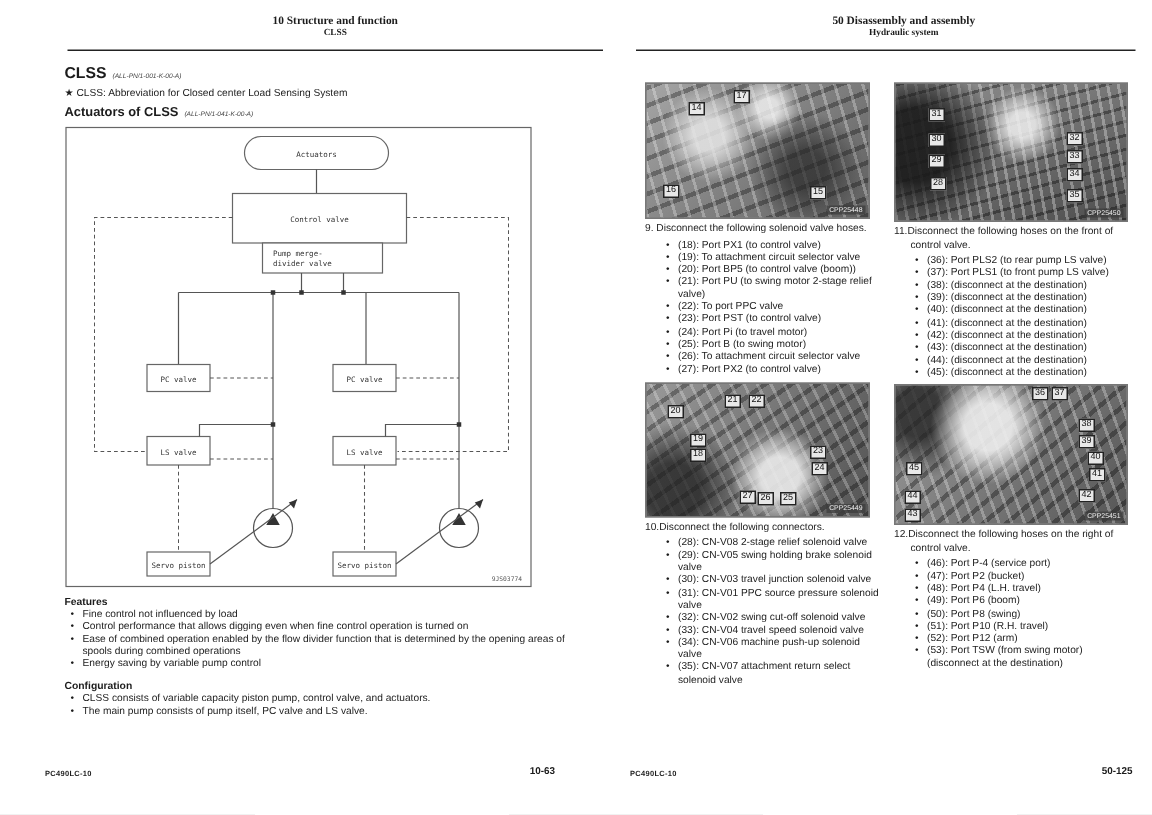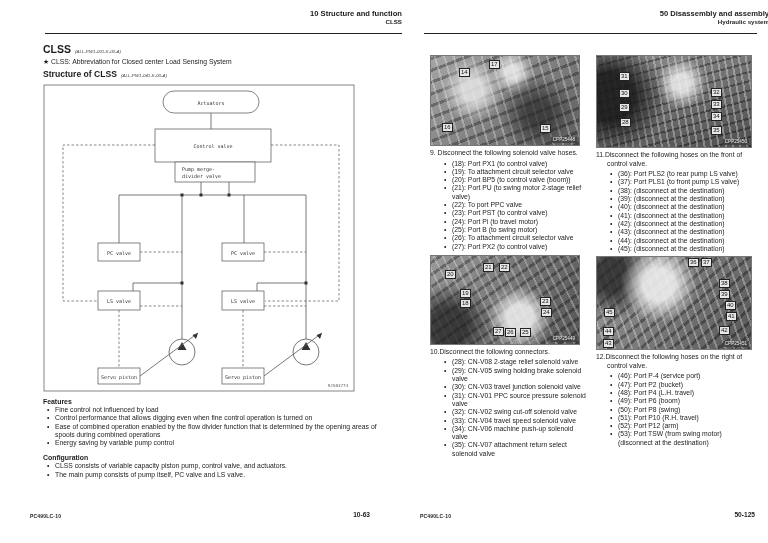--- a/index.html
+++ b/index.html
@@ -2,21 +2,21 @@
 <html><head>
 <meta charset="utf-8">
 <style>
   * { box-sizing: border-box; margin: 0; padding: 0; }
   html,body { background:#e8e8e8; }
   #page {
     position: relative; width: 768px; height: 543px; background:#ffffff;
     font-family: "Liberation Sans", sans-serif; color:#1c1c1c; overflow:hidden;
   }
   
-  .hdr { position:absolute; text-align:right; }
+  .hdr { position:absolute; text-align:center;font-family:Liberation Serif, serif; }
   .hdr .chap { font-size:7.6px; font-weight:bold; line-height:9px; }
   .hdr .sect { font-size:6.2px; font-weight:bold; line-height:7px; }
   .hrule { position:absolute; height:1px; background:#222; }
   
   .clss-title { position:absolute; left:43px; top:43px; font-size:10.5px; font-weight:bold; }
   .code { font-size:4.4px; font-style:italic; font-weight:normal; color:#444; margin-left:4px; }
   .note { position:absolute; left:43px; top:58px; font-size:6.8px; }
   .struct-title { position:absolute; left:43px; top:69px; font-size:8.6px; font-weight:bold; }
   .textblock { position:absolute; left:43px; top:397px; width:352px; }
   .tb-head { font-size:6.9px; font-weight:bold; line-height:9px; }
@@ -94,21 +94,21 @@
   <div class="hrule" style="left:45px; top:33px; width:357px;"></div>
 
   <div class="clss-title">
     <span>CLSS</span><span class="code">(ALL-PN/1-001-K-00-A)</span>
   </div>
   <div class="note">
     <span>★</span>
     <span>CLSS: Abbreviation for Closed center Load Sensing System</span>
   </div>
   <div class="struct-title">
-    <span>Structure of CLSS</span><span class="code">(ALL-PN/1-041-K-00-A)</span>
+    <span>Actuators of CLSS</span><span class="code">(ALL-PN/1-041-K-00-A)</span>
   </div>
 
   <svg id="diag" width="312" height="308" viewBox="0 0 312 308">
     <rect class="bx" x="1" y="1" width="310" height="306"></rect>
 
     <rect class="bx" x="120" y="7" width="96" height="22" rx="11"></rect>
     <text x="168" y="20.5" text-anchor="middle">Actuators</text>
     <line class="ln" x1="168" y1="29" x2="168" y2="45"></line>
 
     <rect class="bx" x="112" y="45" width="116" height="33"></rect>

